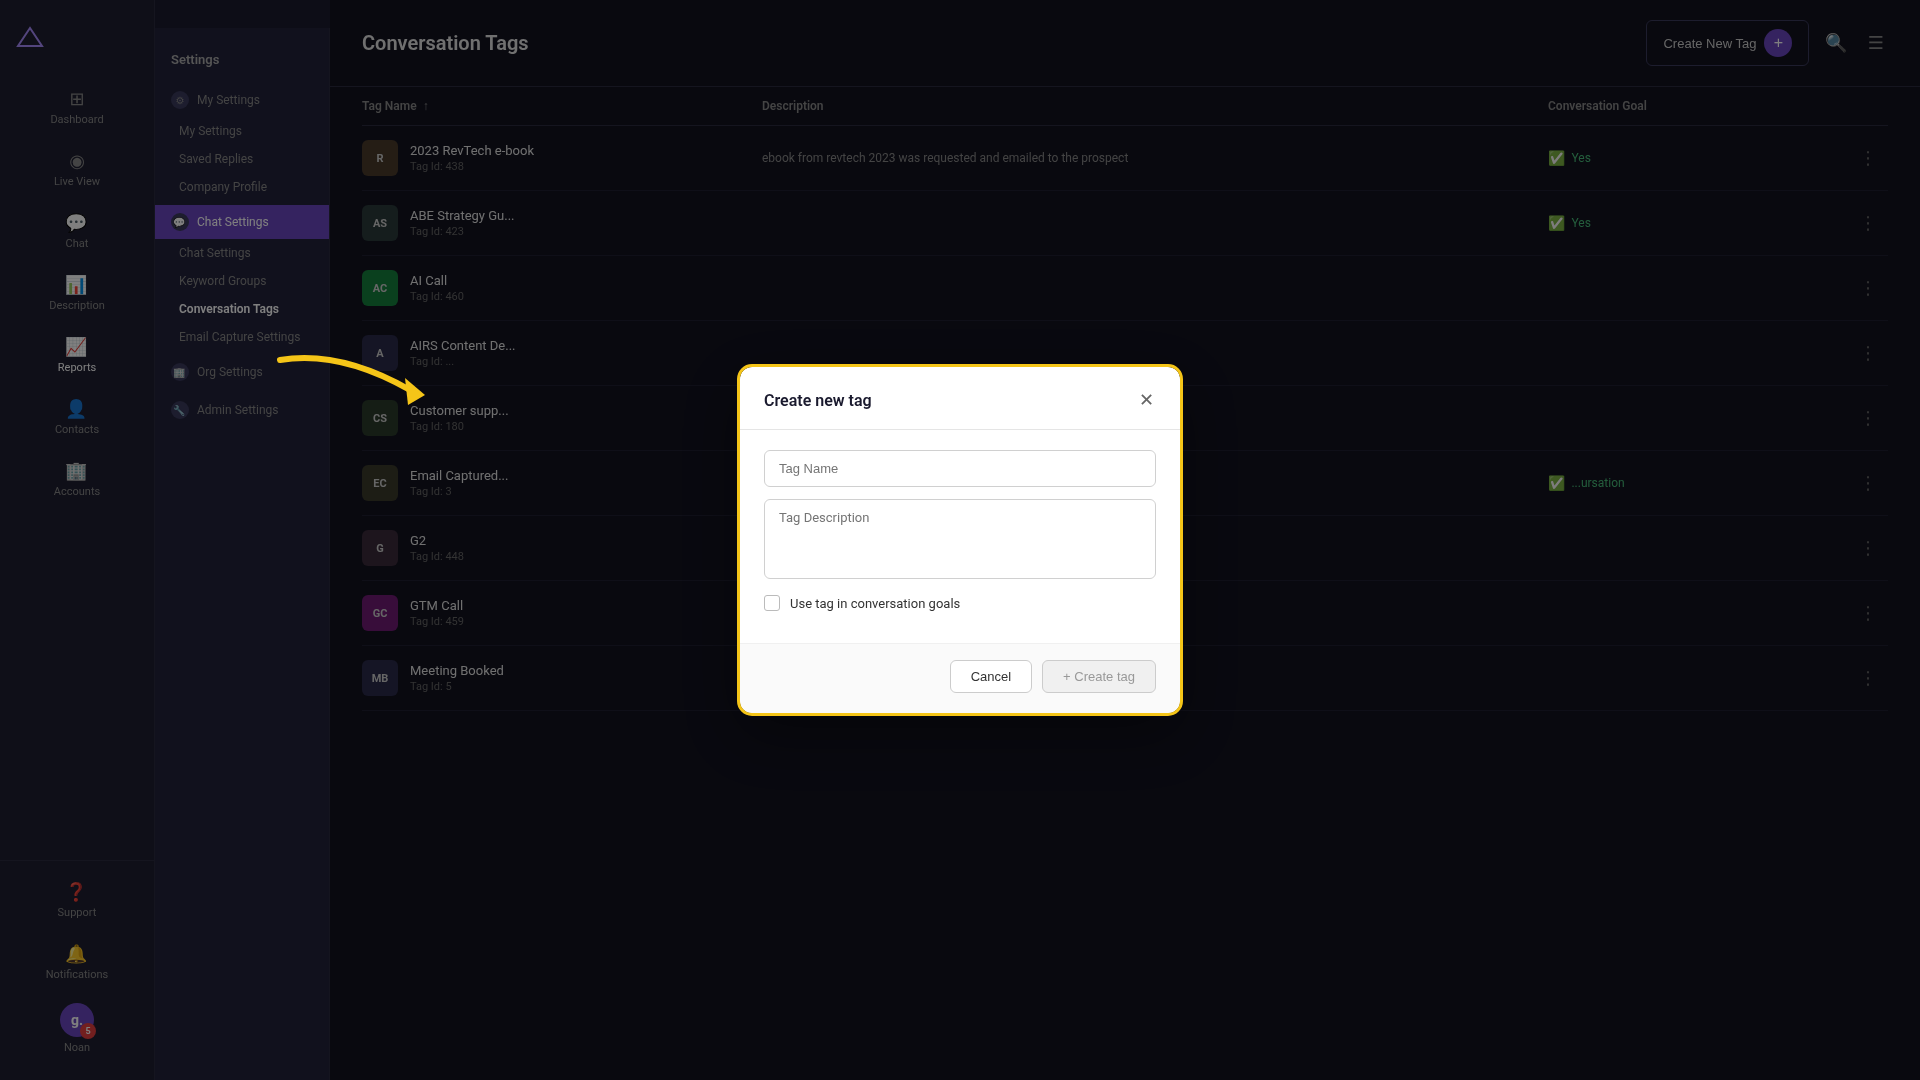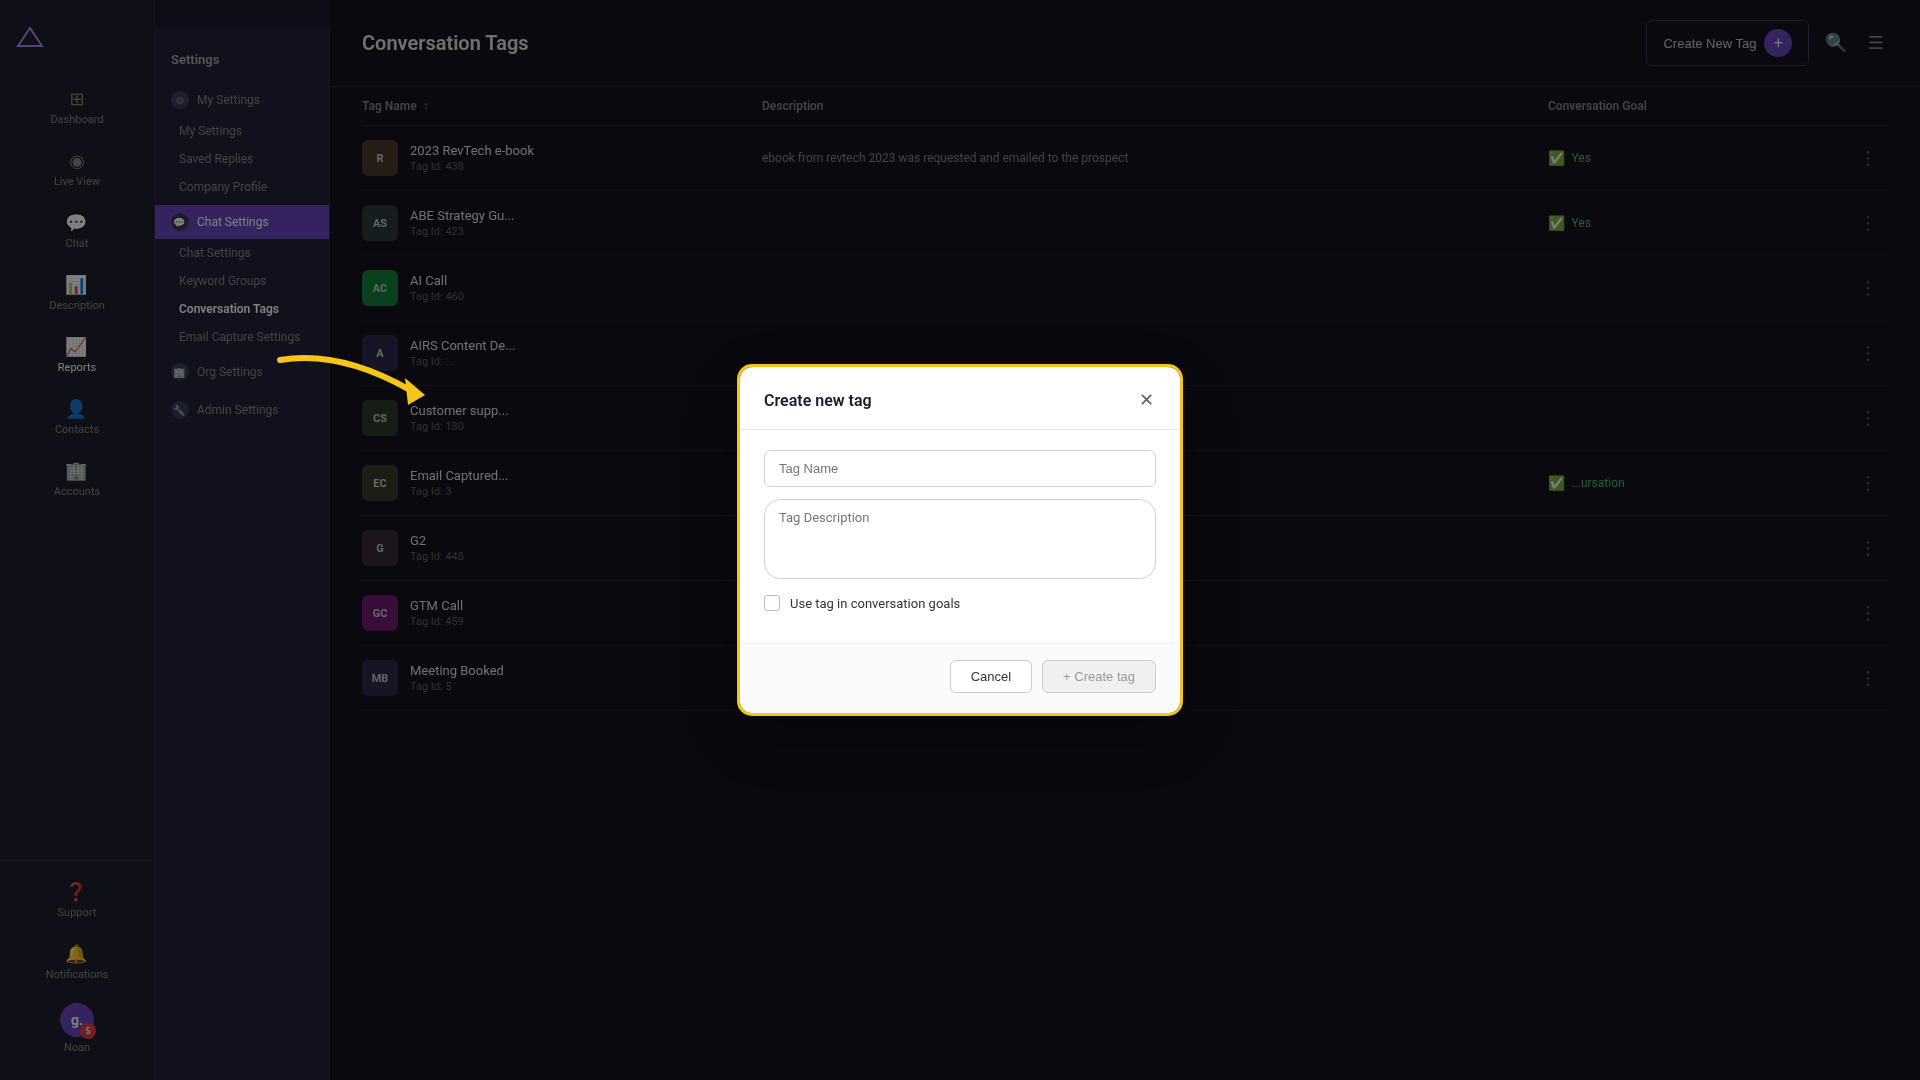--- a/index.html
+++ b/index.html
@@ -195,21 +195,21 @@
       background: transparent; border: none; cursor: pointer;
       font-size: 18px; color: #666; padding: 2px;
     }
     .modal-body { padding: 20px 24px; }
     .modal-input {
       width: 100%; border: 1px solid #d0d0d0; border-radius: 6px;
       padding: 10px 14px; font-size: 13px; color: #333;
       outline: none; margin-bottom: 12px;
     }
     .modal-textarea {
-      width: 100%; border: 1px solid #d0d0d0; border-radius: 16px;
+      width: 100%; border: 1px solid #d0d0d0; border-radius: 6px;
       padding: 10px 14px; font-size: 13px; color: #333;
       outline: none; resize: none; height: 80px; font-family: inherit;
     }
     .modal-checkbox-row {
       display: flex; align-items: center; gap: 10px;
       padding: 12px 0;
     }
     .modal-checkbox {
       width: 16px; height: 16px; border: 1px solid #bbb; border-radius: 3px;
       background: #fff; cursor: pointer; flex-shrink: 0;

